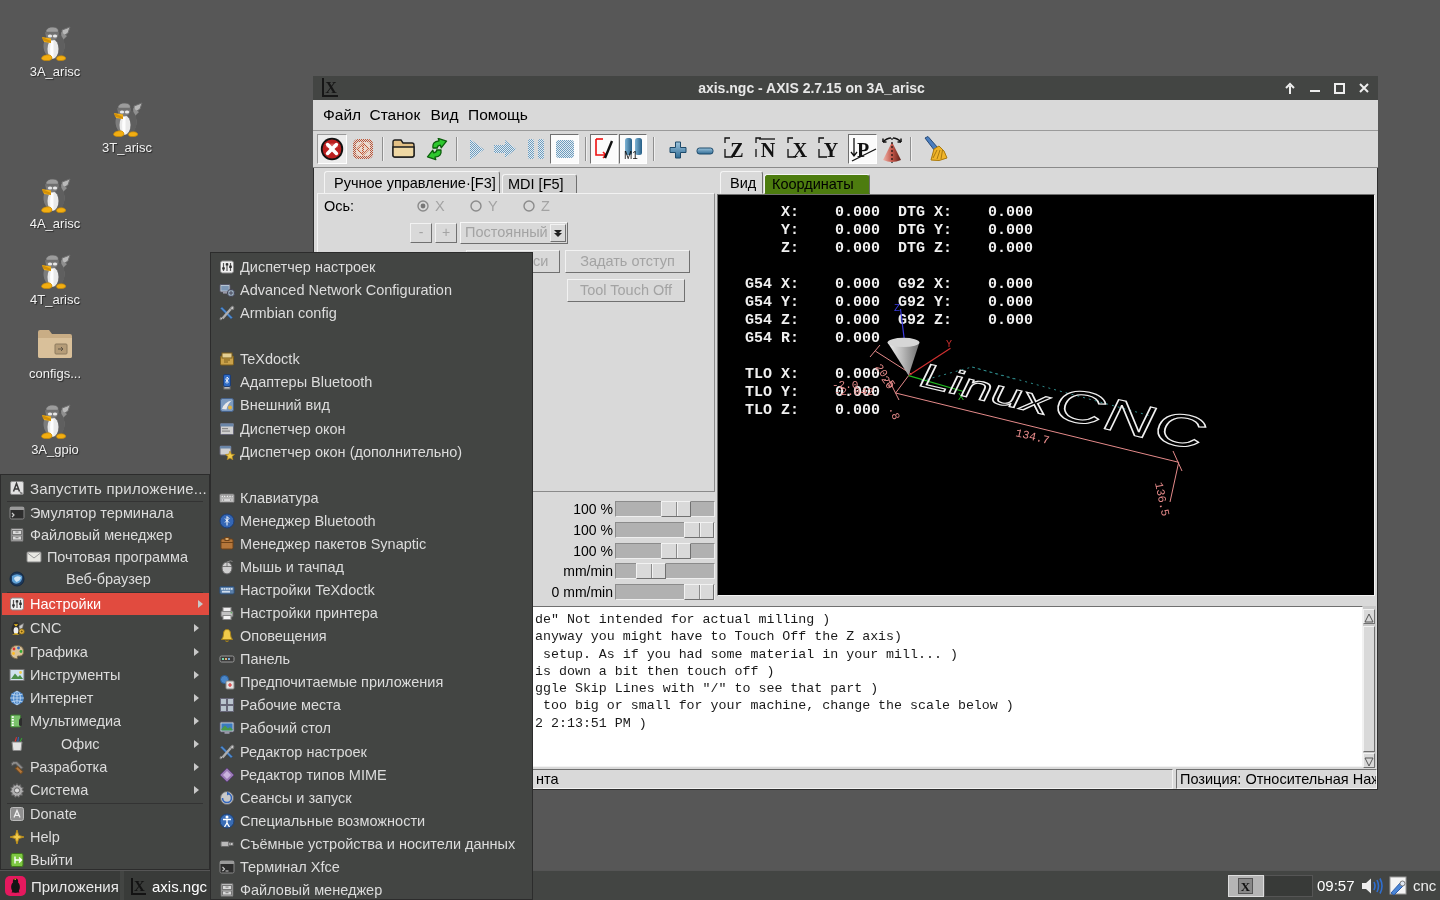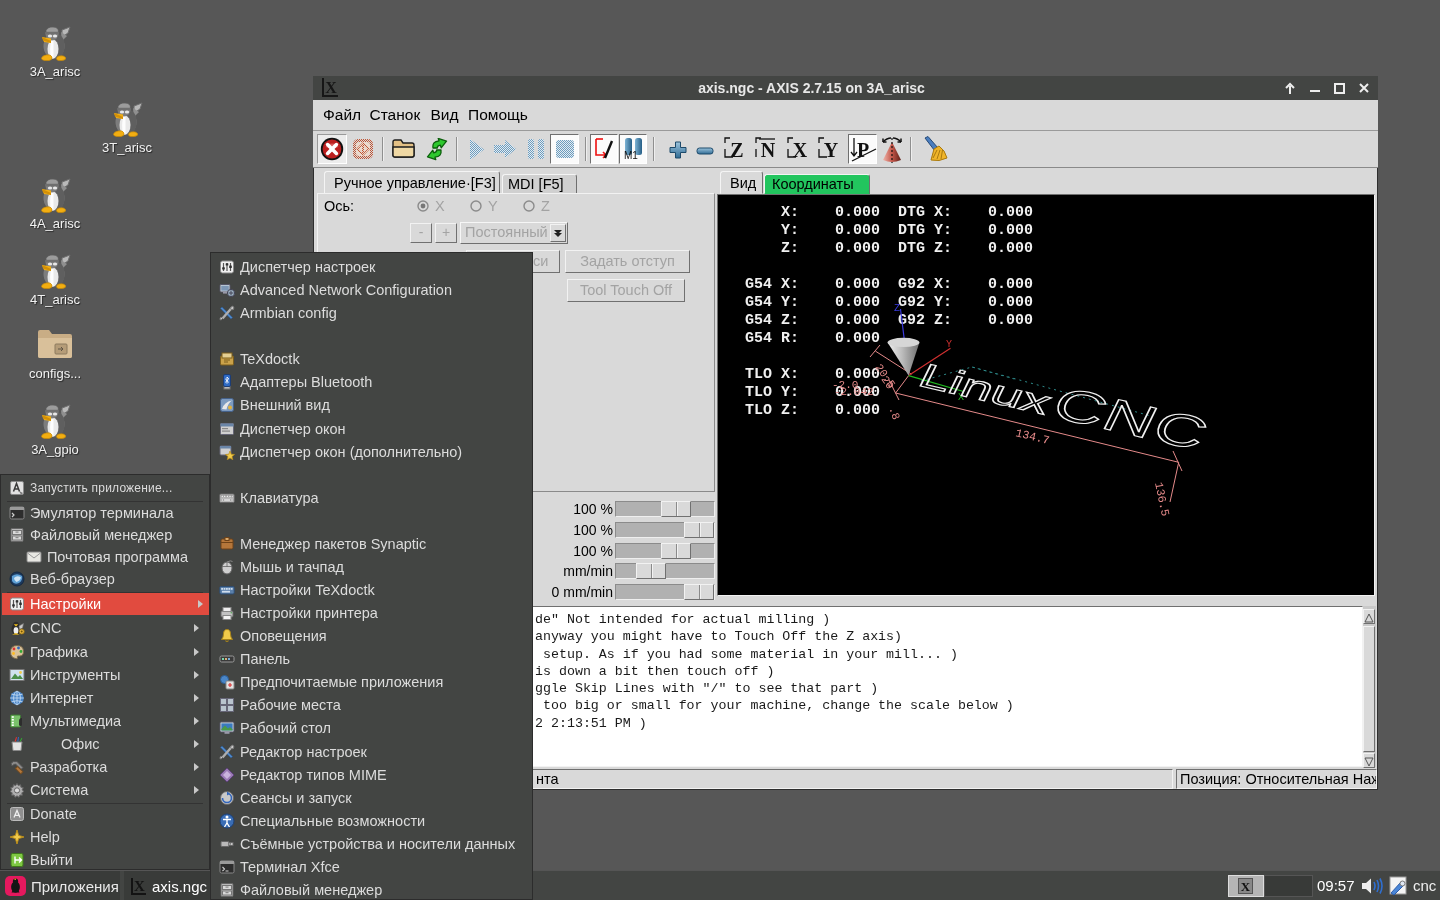--- a/index.html
+++ b/index.html
@@ -309,21 +309,21 @@
 <div class="abs" style="left:301px;top:486px;width:100px;height:16px;background:#b1b1b1;border:1px solid;border-color:#8b8b8b #efefef #efefef #8b8b8b"></div>
 <div class="abs" style="left:322px;top:486px;width:30px;height:16px;background:#d9d9d9;border:1px solid;border-color:#f2f2f2 #707070 #707070 #f2f2f2">
       <div class="abs" style="left:14px;top:0;width:2px;height:14px;border-left:1px solid #8a8a8a;border-right:1px solid #f2f2f2"></div>
     </div>
 <div class="abs" style="left:150px;top:507px;width:149px;height:16px;font-size:14px;color:#000;text-align:right">0 mm/min</div>
 <div class="abs" style="left:301px;top:507px;width:100px;height:16px;background:#b1b1b1;border:1px solid;border-color:#8b8b8b #efefef #efefef #8b8b8b"></div>
 <div class="abs" style="left:370px;top:507px;width:30px;height:16px;background:#d9d9d9;border:1px solid;border-color:#f2f2f2 #707070 #707070 #f2f2f2">
       <div class="abs" style="left:14px;top:0;width:2px;height:14px;border-left:1px solid #8a8a8a;border-right:1px solid #f2f2f2"></div>
     </div>
 <div class="abs" style="left:406px;top:94px;width:43px;height:23px;background:#d9d9d9;border:1px solid;border-color:#f4f4f4 #6f6f6f transparent #f4f4f4;border-radius:3px 3px 0 0;font-size:14.5px;color:#000;padding:3px 0 0 9px">Вид</div>
-<div class="abs" style="left:450px;top:97px;width:106px;height:20px;background:#22c55e;border:1px solid;border-color:#f4f4f4 #6f6f6f transparent #f4f4f4;border-radius:3px 3px 0 0;font-size:14.5px;color:#000;padding:1px 0 0 7px">Координаты</div>
+<div class="abs" style="left:450px;top:97px;width:106px;height:20px;background:#4d7c0f;border:1px solid;border-color:#f4f4f4 #6f6f6f transparent #f4f4f4;border-radius:3px 3px 0 0;font-size:14.5px;color:#000;padding:1px 0 0 7px">Координаты</div>
 <div class="abs" style="left:403px;top:117px;width:658px;height:402px;background:#000;border:1px solid;border-color:#707070 #f2f2f2 #f2f2f2 #707070"></div>
 <pre class="abs" style="left:431px;top:127px;font-family:'Liberation Mono',monospace;font-weight:bold;font-size:15px;line-height:18px;color:#f0f0f0">    X:    0.000  DTG X:    0.000
     Y:    0.000  DTG Y:    0.000
     Z:    0.000  DTG Z:    0.000
 
 G54 X:    0.000  G92 X:    0.000
 G54 Y:    0.000  G92 Y:    0.000
 G54 Z:    0.000  G92 Z:    0.000
 G54 R:    0.000
 
@@ -426,21 +426,21 @@
 <path d="M14 5 Q16 9 14 13 M17 3 Q20 9 17 15 M20 1.5 Q24 9 20 16.5" stroke="#2f6fd0" stroke-width="1.6" fill="none"></path>
 </svg>
 <svg class="abs" style="left:1388px;top:5px" width="20" height="20" viewBox="0 0 20 20">
 <rect x="2" y="1" width="16" height="17" fill="#f4f4f4" stroke="#999"></rect>
 <path d="M3 17 L13 6 L16 9 L6 19 Z" fill="#4a86d8" stroke="#2c5ca8"></path>
 <circle cx="14.5" cy="7.5" r="2.5" fill="#dfe7f2" stroke="#777"></circle>
 </svg>
 <div class="abs" style="left:1413px;top:6px;color:#efefef;font-size:15px">cnc</div>
 </div>
 <div class="abs" style="left:0;top:474px;width:210px;height:396px;background:#434543;border:1px solid #2c2c2c;font-size:14.5px">
-<div class="mi" style="top:2px;width:200px;font-size:12px;letter-spacing:0.2px;">
+<div class="mi" style="top:2px;width:200px;font-size:15px;letter-spacing:0.2px;">
       <svg width="16" height="16" viewBox="0 0 16 16">
         <rect x="1.5" y="1.5" width="13" height="13" rx="1.5" fill="#e2e2e2" stroke="#8a8a8a"></rect>
         <path d="M4.5 11.5 L7.5 3.5 L10.5 11.5 M5.6 9 L9.4 9" stroke="#3a3a3a" stroke-width="1.5" fill="none"></path>
         <path d="M10 11 L14 13 L12 14.5 Z" fill="#777"></path>
       </svg>
       <span>Запустить приложение...</span>
     </div>
 <div class="mi" style="top:27px;width:200px;">
       <svg width="16" height="16" viewBox="0 0 16 16">
         <rect x="1" y="2" width="14" height="12" rx="1.5" fill="#2d2d2d" stroke="#888"></rect>
@@ -459,21 +459,21 @@
       </svg>
       <span>Файловый менеджер</span>
     </div>
 <div class="mi" style="top:71px;width:200px;justify-content:center;">
       <svg width="16" height="16" viewBox="0 0 16 16">
         <rect x="1" y="3" width="14" height="10" rx="1" fill="#e8e8e3" stroke="#888"></rect>
         <path d="M1.5 4 L8 9 L14.5 4" stroke="#999" fill="none"></path>
       </svg>
       <span>Почтовая программа</span>
     </div>
-<div class="mi" style="top:93px;width:200px;">
+<div class="mi" style="top:93px;width:200px;gap:36px;">
       <svg width="16" height="16" viewBox="0 0 16 16">
         <circle cx="8" cy="8" r="7" fill="#1d3a5f"></circle>
         <path d="M3 5 Q8 1.5 13 5 Q14 9 10 12 Q5 14 3 10 Z" fill="#5d9fd4"></path>
         <path d="M5 7 Q8 4 12 6.5 Q11 10 7.5 11 Q5 9.5 5 7 Z" fill="#cfe4f4"></path>
         <circle cx="8" cy="8" r="7" fill="none" stroke="#14283f"></circle>
       </svg>
       <span>Веб-браузер</span>
     </div>
 <div class="mi" style="top:118px;width:207px;background:#e14b3f;color:#fff;left:1px;padding-left:3px;">
       <svg width="16" height="16" viewBox="0 0 16 16">
@@ -671,20 +671,27 @@
           <rect x="7.4" y="5.5" width="2" height="2"></rect>
           <rect x="10" y="5.5" width="2" height="2"></rect>
           <rect x="12.4" y="5.5" width="1.6" height="2"></rect>
           <rect x="2.2" y="9" width="2" height="2"></rect>
           <rect x="4.8" y="9" width="6.6" height="2"></rect>
           <rect x="12" y="9" width="2" height="2"></rect>
         </g>
       </svg>
       <span>Клавиатура</span>
     </div>
+<div class="mi" style="top:256.8px;width:313px">
+      <svg width="16" height="16" viewBox="0 0 16 16">
+        <circle cx="8" cy="8" r="7" fill="#3567b5" stroke="#1c3d75"></circle>
+        <path d="M8 3.5 L10 5.5 L6 9.5 M8 12.5 L8 3.5 M6 5.5 L10 9.5" stroke="#fff" stroke-width="1" fill="none"></path>
+      </svg>
+      <span>Менеджер Bluetooth</span>
+    </div>
 <div class="mi" style="top:279.8px;width:313px">
       <svg width="16" height="16" viewBox="0 0 16 16">
         <rect x="2" y="3" width="12" height="10" rx="1.5" fill="#b5763a" stroke="#6e4218"></rect>
         <path d="M2 6.5 L14 6.5" stroke="#6e4218"></path>
         <rect x="6" y="1.5" width="4" height="3" fill="#d9a86a" stroke="#6e4218"></rect>
       </svg>
       <span>Менеджер пакетов Synaptic</span>
     </div>
 <div class="mi" style="top:302.9px;width:313px">
       <svg width="16" height="16" viewBox="0 0 16 16">

